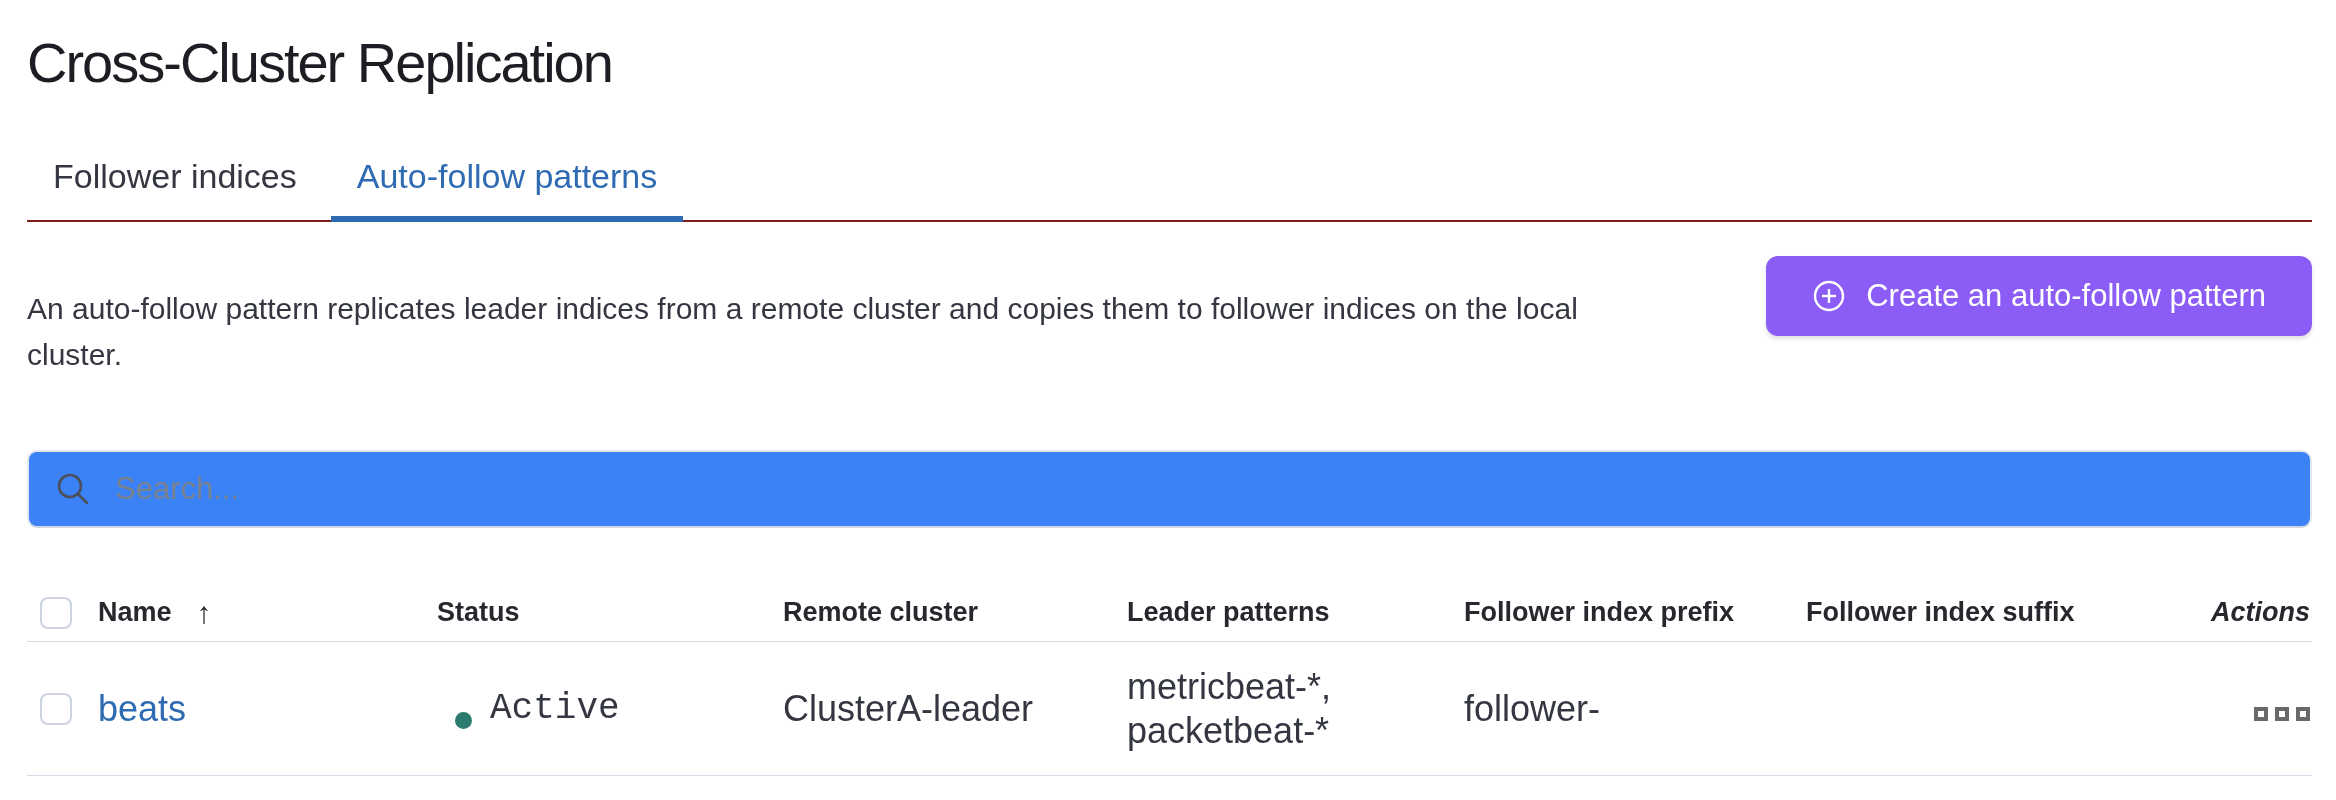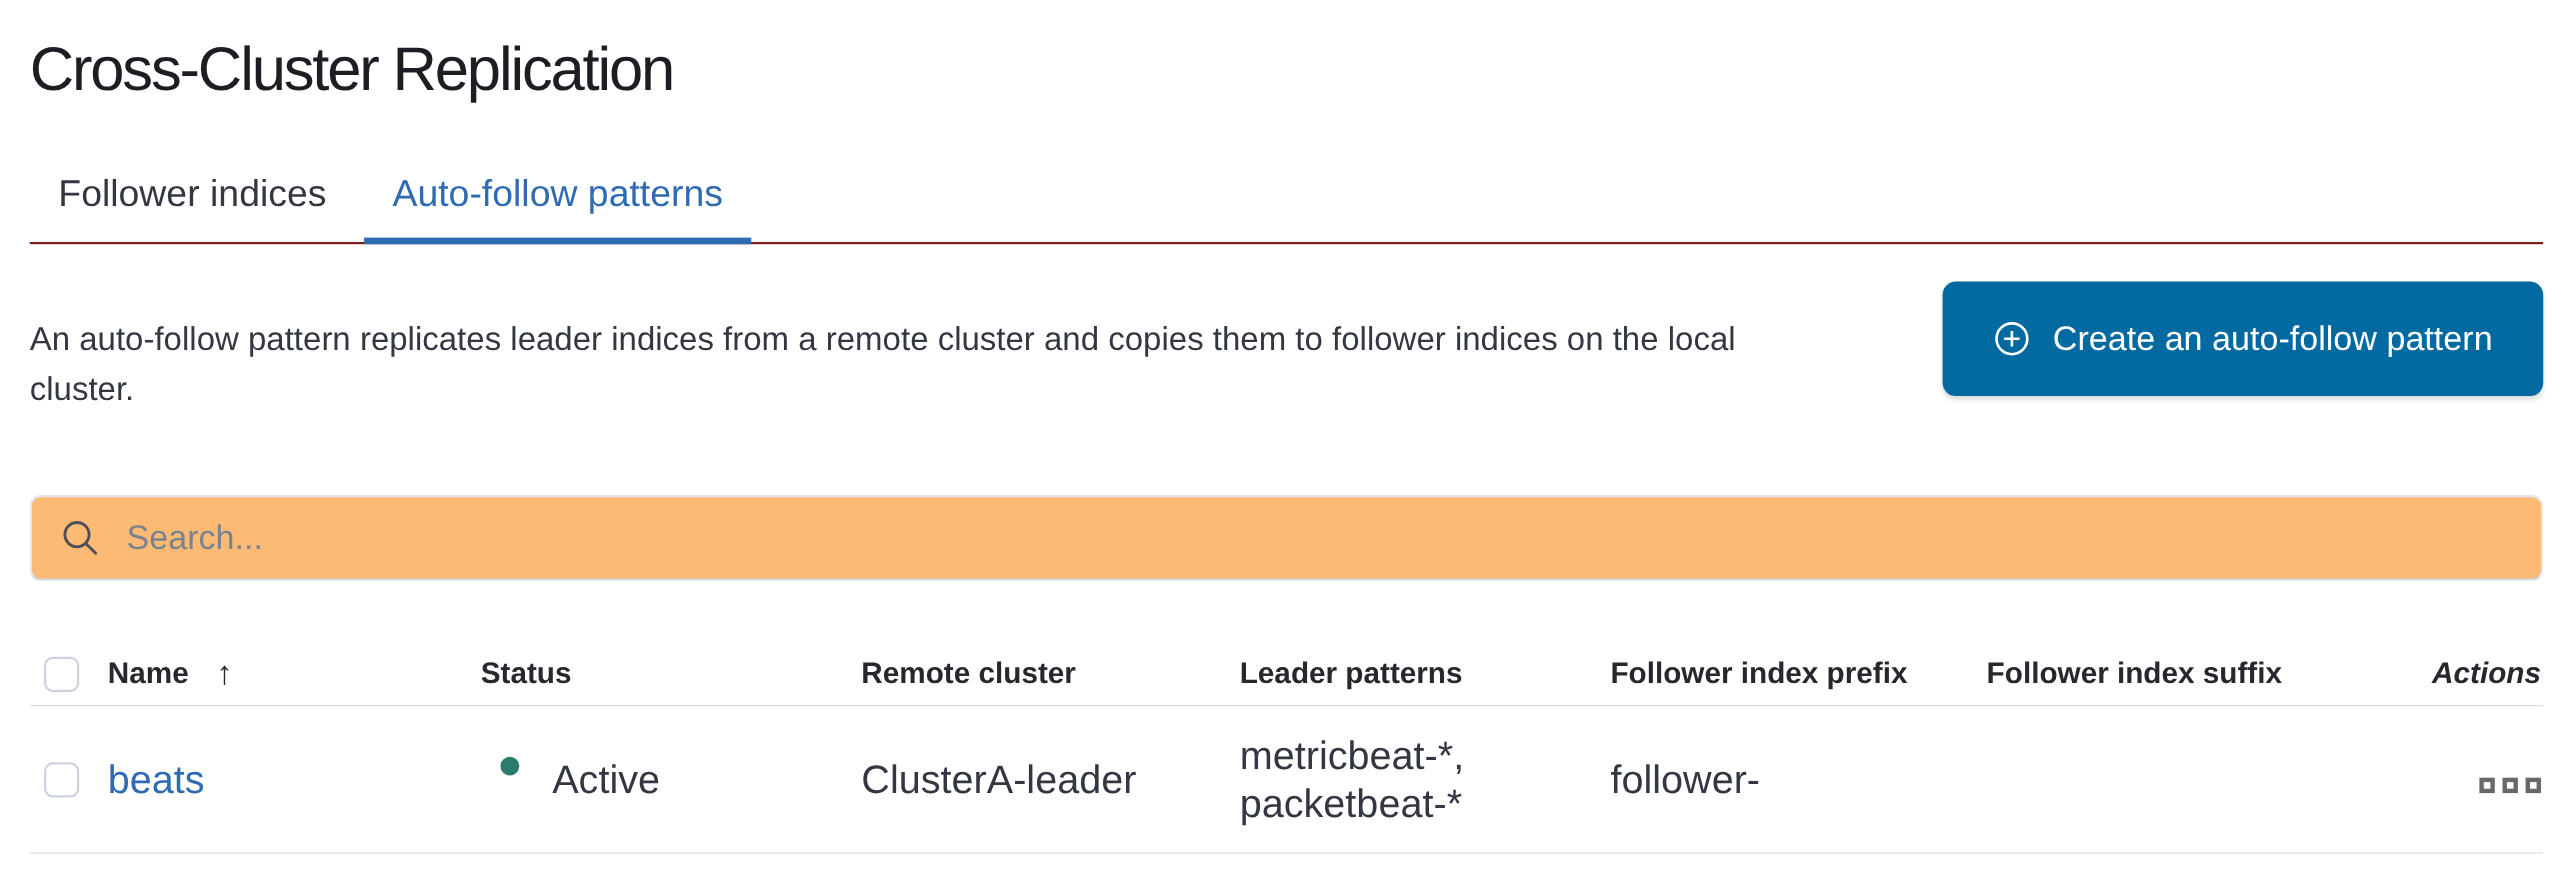--- a/index.html
+++ b/index.html
@@ -40,34 +40,34 @@
     display: flex; align-items: flex-start; justify-content: space-between;
     margin-top: 34px;
     gap: 10px;
   }
   .intro-text {
     font-size: 30px; line-height: 46px; max-width: 1560px; color: #343741;
   }
   .create-btn {
     flex: 0 0 auto; margin-left: 60px;
     display: inline-flex; align-items: center; gap: 20px;
-    height: 104px; padding: 0 46px;
-    background: #0369a1; color: #ffffff;
+    height: 80px; padding: 0 46px;
+    background: #8b5cf6; color: #ffffff;
     border: none; border-radius: 12px;
     font-family: "Liberation Sans", sans-serif;
     font-size: 31px; cursor: pointer;
     box-shadow: 0 3px 4px rgba(0,0,0,0.12);
   }
 
   
   .search-bar {
     margin-top: 42px; height: 78px; width: 100%;
     display: flex; align-items: center; gap: 22px;
     padding: 0 26px;
-    background: #fdba74;
+    background: #3b82f6;
     border: 2px solid #e2e7f0; border-bottom-color: #cfd7e3;
     border-radius: 10px;
   }
   .search-bar input {
     flex: 1; border: none; outline: none; background: transparent;
     font-family: "Liberation Sans", sans-serif;
     font-size: 31px; color: #343741;
   }
   .search-bar input::placeholder { color: #7a828e; }
 
@@ -90,21 +90,21 @@
   }
   .cell-check { padding-left: 13px; }
   .checkbox {
     width: 32px; height: 32px; background: #fff;
     border: 2px solid #ccd3df; border-radius: 8px; cursor: pointer;
   }
   .th-name { display: flex; align-items: center; gap: 25px; cursor: pointer; }
   .sort-arrow { font-weight: 400; font-size: 30px; color: #26282e; }
   .cell-actions { justify-self: end; padding-right: 2px; font-style: italic; }
   .link { color: #2f6bb2; text-decoration: none; cursor: pointer; }
-  .status-cell { display: flex; align-items: flex-start; gap: 30px; padding-left: 18px; }
+  .status-cell { display: flex; align-items: flex-end; gap: 18px; padding-left: 18px; font-family: Liberation Mono, monospace; }
   .status-dot {
     width: 17px; height: 17px; border-radius: 50%; background: #2b7c6f;
   }
   .patterns-cell { line-height: 44px; padding-right: 80px; }
   .actions-icon { display: inline-flex; gap: 7px; cursor: pointer; }
   .actions-icon i {
     display: block; width: 14px; height: 14px;
     border: 4px solid #696969; background: transparent;
   }
   svg { display: block; }

